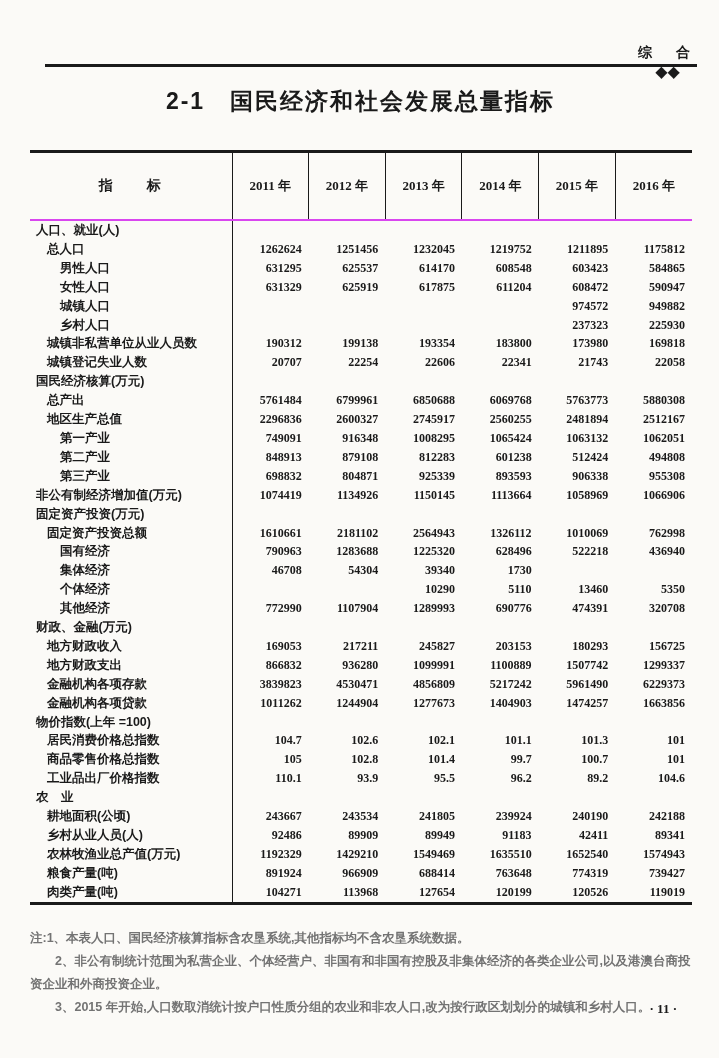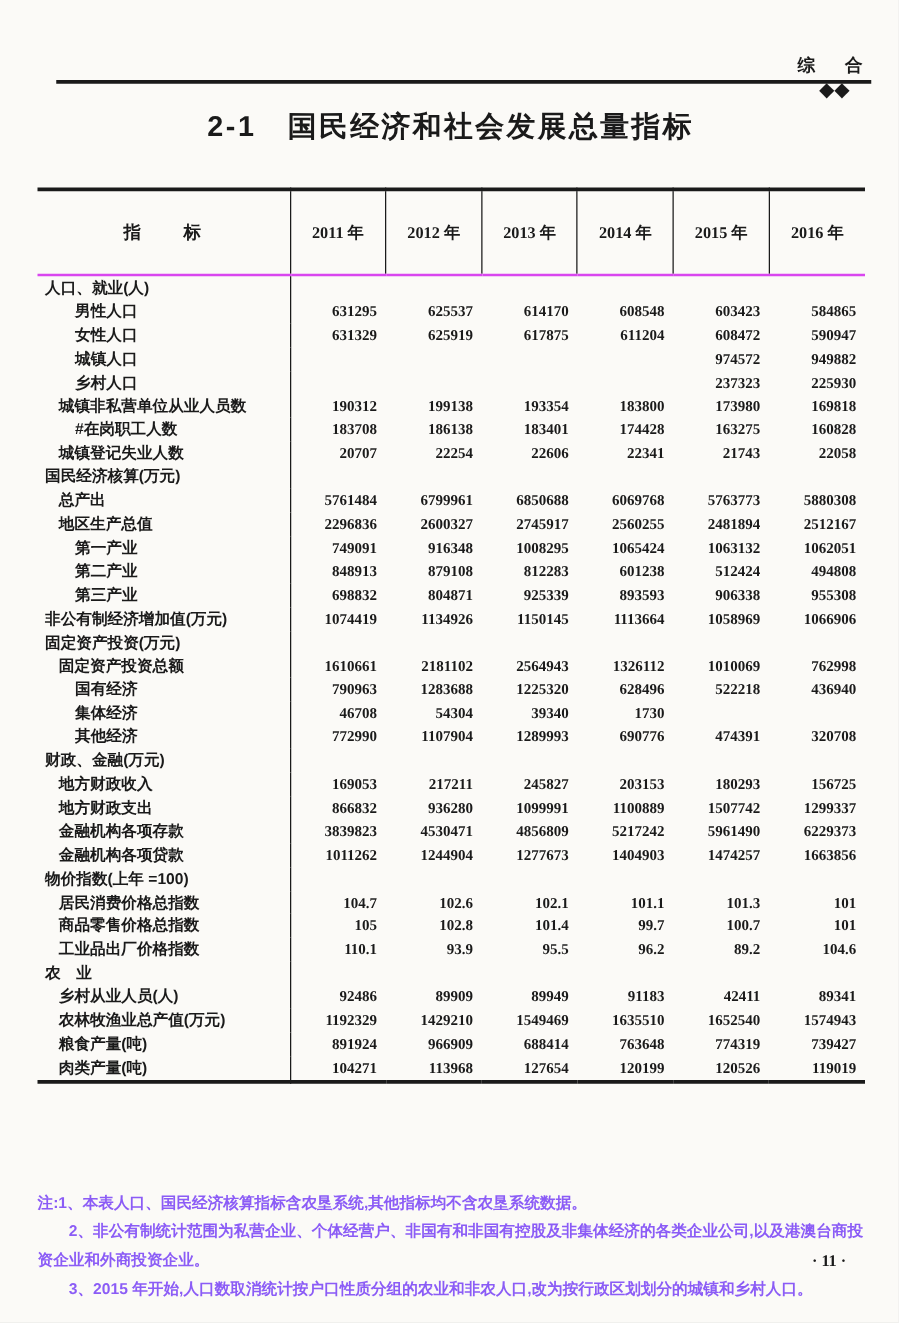--- a/index.html
+++ b/index.html
@@ -64,22 +64,21 @@
     font-weight:600;
     font-family:"Liberation Serif","DejaVu Serif",serif;
   }
   .indent-0{padding-left:6px !important;}
   .indent-1{padding-left:17px !important;}
   .indent-2{padding-left:30px !important;}
   .notes{
     position:absolute;top:927px;left:30px;right:24px;
     font-family:"Liberation Sans","DejaVu Sans",sans-serif;
     font-weight:bold;font-size:12.5px;line-height:23px;
-    color:#8b5cf6;
-    margin-top:24px;
+    color:#737373;
   }
   .notes p{margin:0;}
   .notes p.indented{text-indent:2em;}
   .page-num{
     position:absolute;top:1001px;right:42px;
     font-size:13px;font-weight:bold;
     font-family:"Liberation Serif","DejaVu Serif",serif;
   }
 </style>
 </head>
@@ -120,20 +119,29 @@
         <tr>
           <td class="label indent-0">人口、就业(人)</td>
           <td class="val"></td>
           <td class="val"></td>
           <td class="val"></td>
           <td class="val"></td>
           <td class="val"></td>
           <td class="val"></td>
         </tr>
         <tr>
+          <td class="label indent-1">总人口</td>
+          <td class="val">1262624</td>
+          <td class="val">1251456</td>
+          <td class="val">1232045</td>
+          <td class="val">1219752</td>
+          <td class="val">1211895</td>
+          <td class="val">1175812</td>
+        </tr>
+        <tr>
           <td class="label indent-2">男性人口</td>
           <td class="val">631295</td>
           <td class="val">625537</td>
           <td class="val">614170</td>
           <td class="val">608548</td>
           <td class="val">603423</td>
           <td class="val">584865</td>
         </tr>
         <tr>
           <td class="label indent-2">女性人口</td>
@@ -165,29 +173,20 @@
         <tr>
           <td class="label indent-1">城镇非私营单位从业人员数</td>
           <td class="val">190312</td>
           <td class="val">199138</td>
           <td class="val">193354</td>
           <td class="val">183800</td>
           <td class="val">173980</td>
           <td class="val">169818</td>
         </tr>
         <tr>
-          <td class="label indent-2">#在岗职工人数</td>
-          <td class="val">183708</td>
-          <td class="val">186138</td>
-          <td class="val">183401</td>
-          <td class="val">174428</td>
-          <td class="val">163275</td>
-          <td class="val">160828</td>
-        </tr>
-        <tr>
           <td class="label indent-1">城镇登记失业人数</td>
           <td class="val">20707</td>
           <td class="val">22254</td>
           <td class="val">22606</td>
           <td class="val">22341</td>
           <td class="val">21743</td>
           <td class="val">22058</td>
         </tr>
         <tr>
           <td class="label indent-0">国民经济核算(万元)</td>
@@ -282,20 +281,29 @@
         <tr>
           <td class="label indent-2">集体经济</td>
           <td class="val">46708</td>
           <td class="val">54304</td>
           <td class="val">39340</td>
           <td class="val">1730</td>
           <td class="val"></td>
           <td class="val"></td>
         </tr>
         <tr>
+          <td class="label indent-2">个体经济</td>
+          <td class="val"></td>
+          <td class="val"></td>
+          <td class="val">10290</td>
+          <td class="val">5110</td>
+          <td class="val">13460</td>
+          <td class="val">5350</td>
+        </tr>
+        <tr>
           <td class="label indent-2">其他经济</td>
           <td class="val">772990</td>
           <td class="val">1107904</td>
           <td class="val">1289993</td>
           <td class="val">690776</td>
           <td class="val">474391</td>
           <td class="val">320708</td>
         </tr>
         <tr>
           <td class="label indent-0">财政、金融(万元)</td>
@@ -381,20 +389,29 @@
         <tr>
           <td class="label indent-0">农　业</td>
           <td class="val"></td>
           <td class="val"></td>
           <td class="val"></td>
           <td class="val"></td>
           <td class="val"></td>
           <td class="val"></td>
         </tr>
         <tr>
+          <td class="label indent-1">耕地面积(公顷)</td>
+          <td class="val">243667</td>
+          <td class="val">243534</td>
+          <td class="val">241805</td>
+          <td class="val">239924</td>
+          <td class="val">240190</td>
+          <td class="val">242188</td>
+        </tr>
+        <tr>
           <td class="label indent-1">乡村从业人员(人)</td>
           <td class="val">92486</td>
           <td class="val">89909</td>
           <td class="val">89949</td>
           <td class="val">91183</td>
           <td class="val">42411</td>
           <td class="val">89341</td>
         </tr>
         <tr>
           <td class="label indent-1">农林牧渔业总产值(万元)</td>

